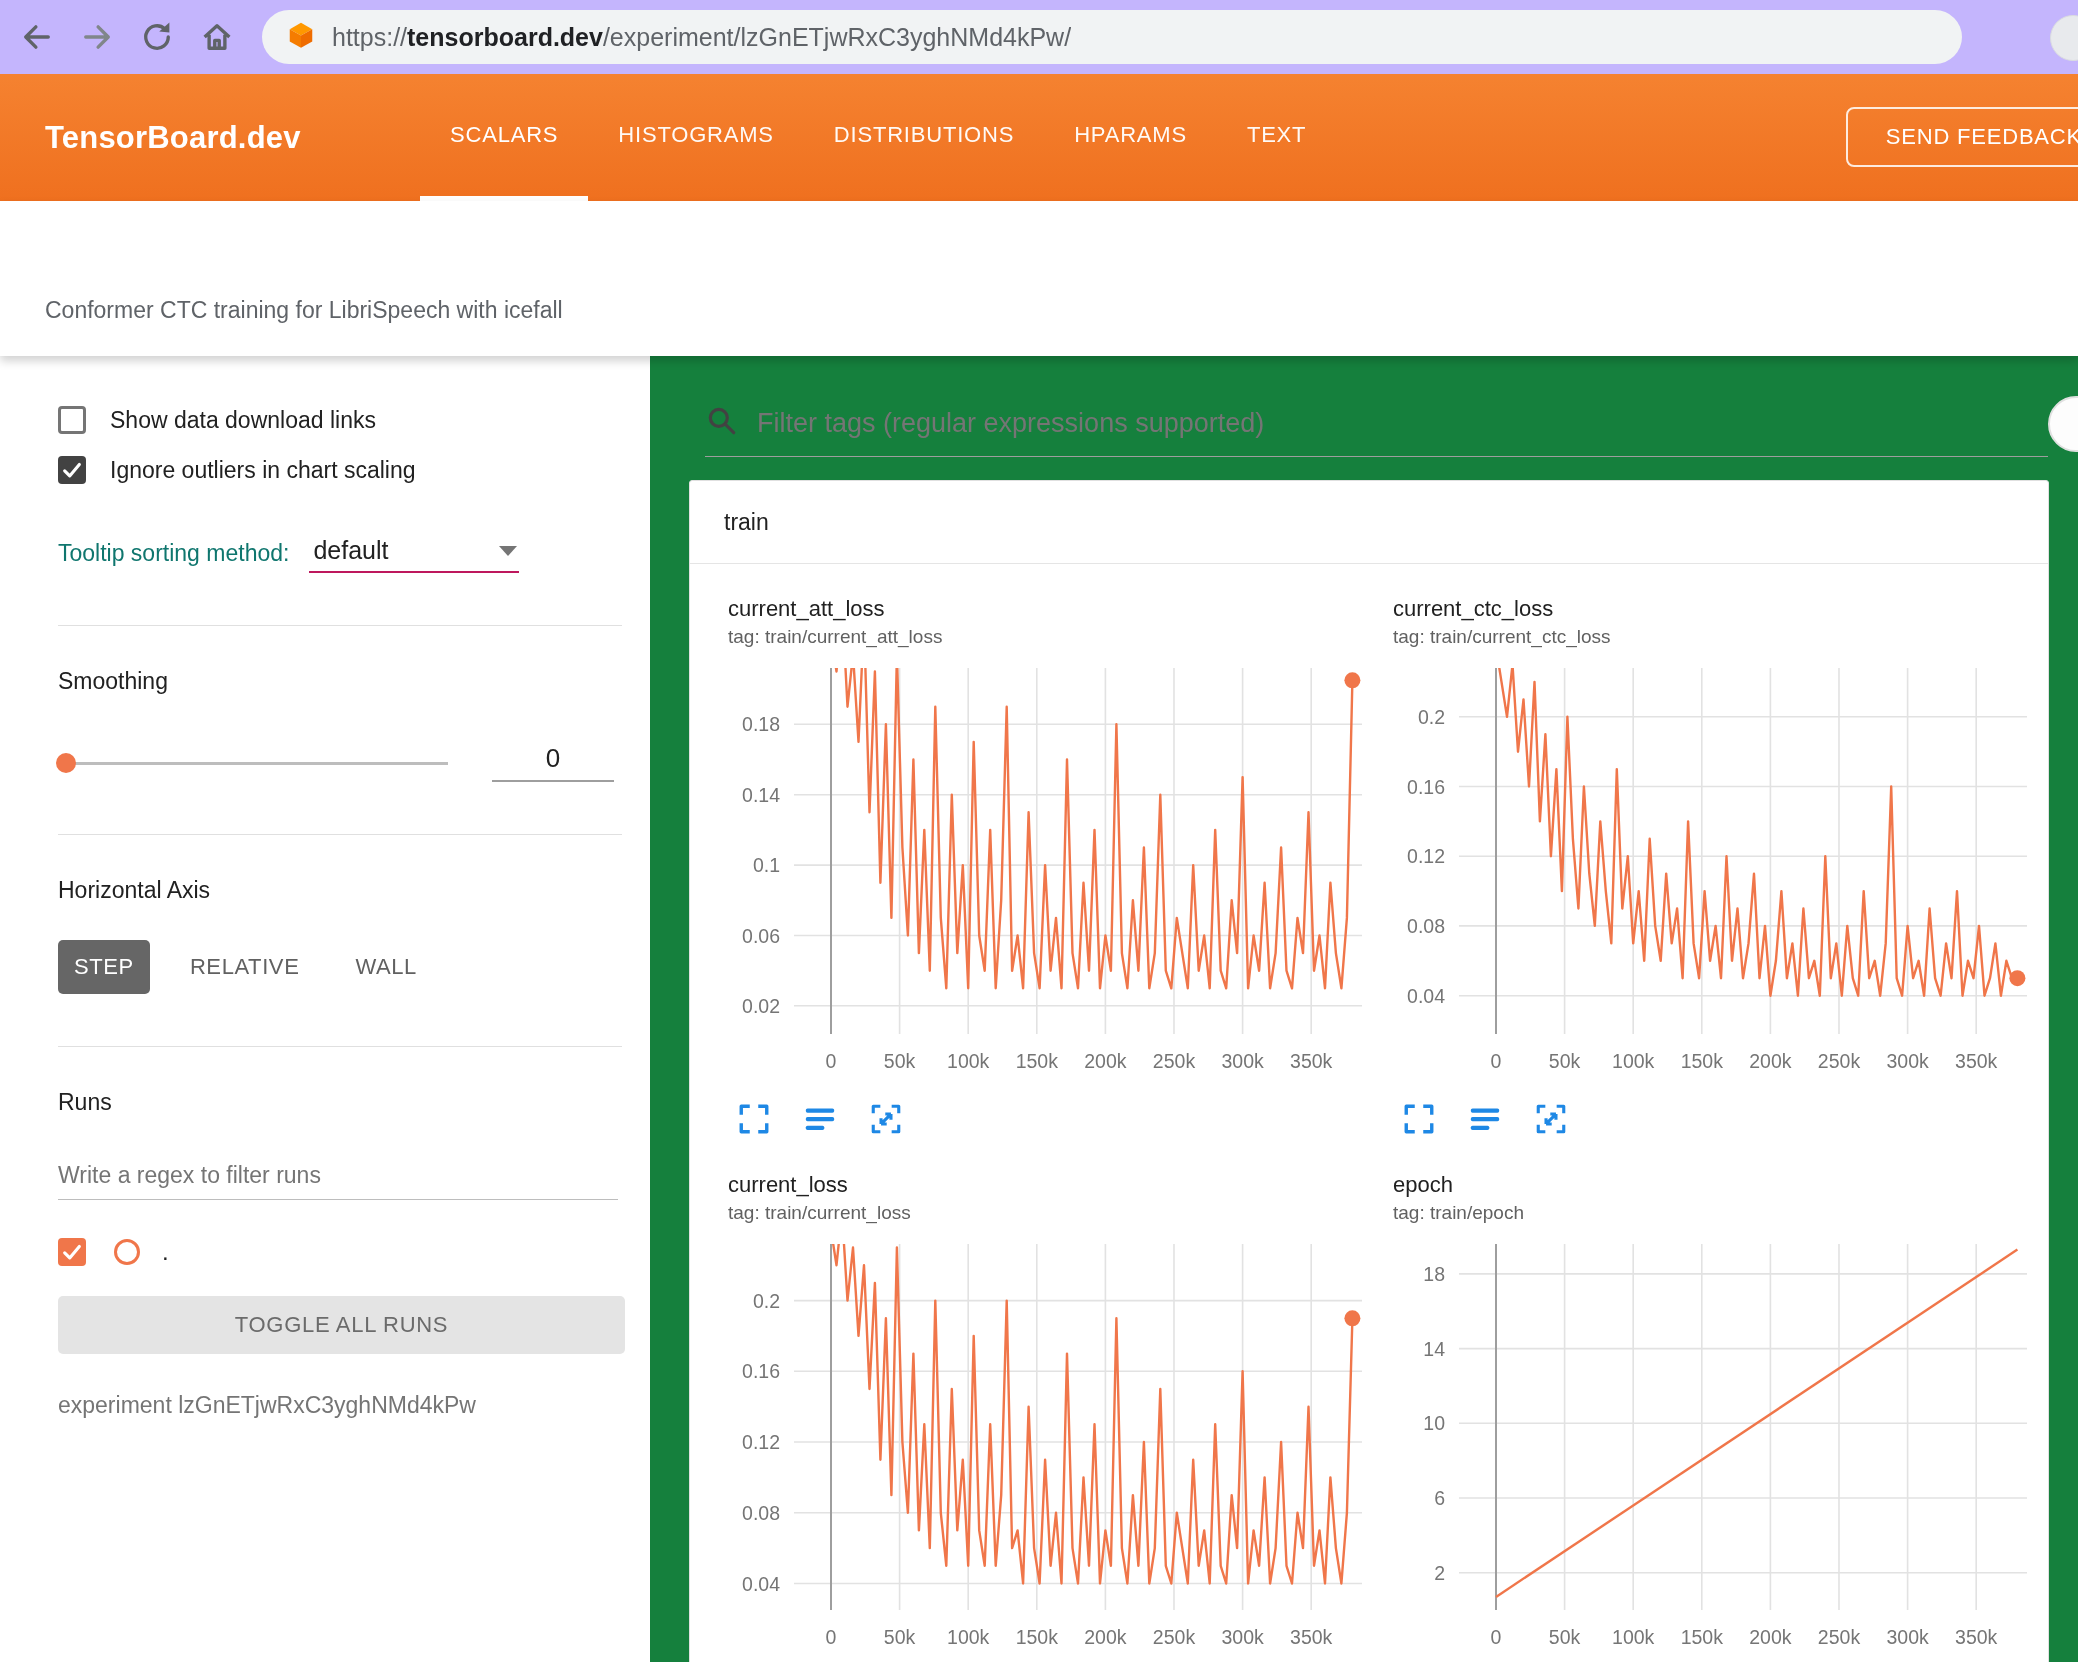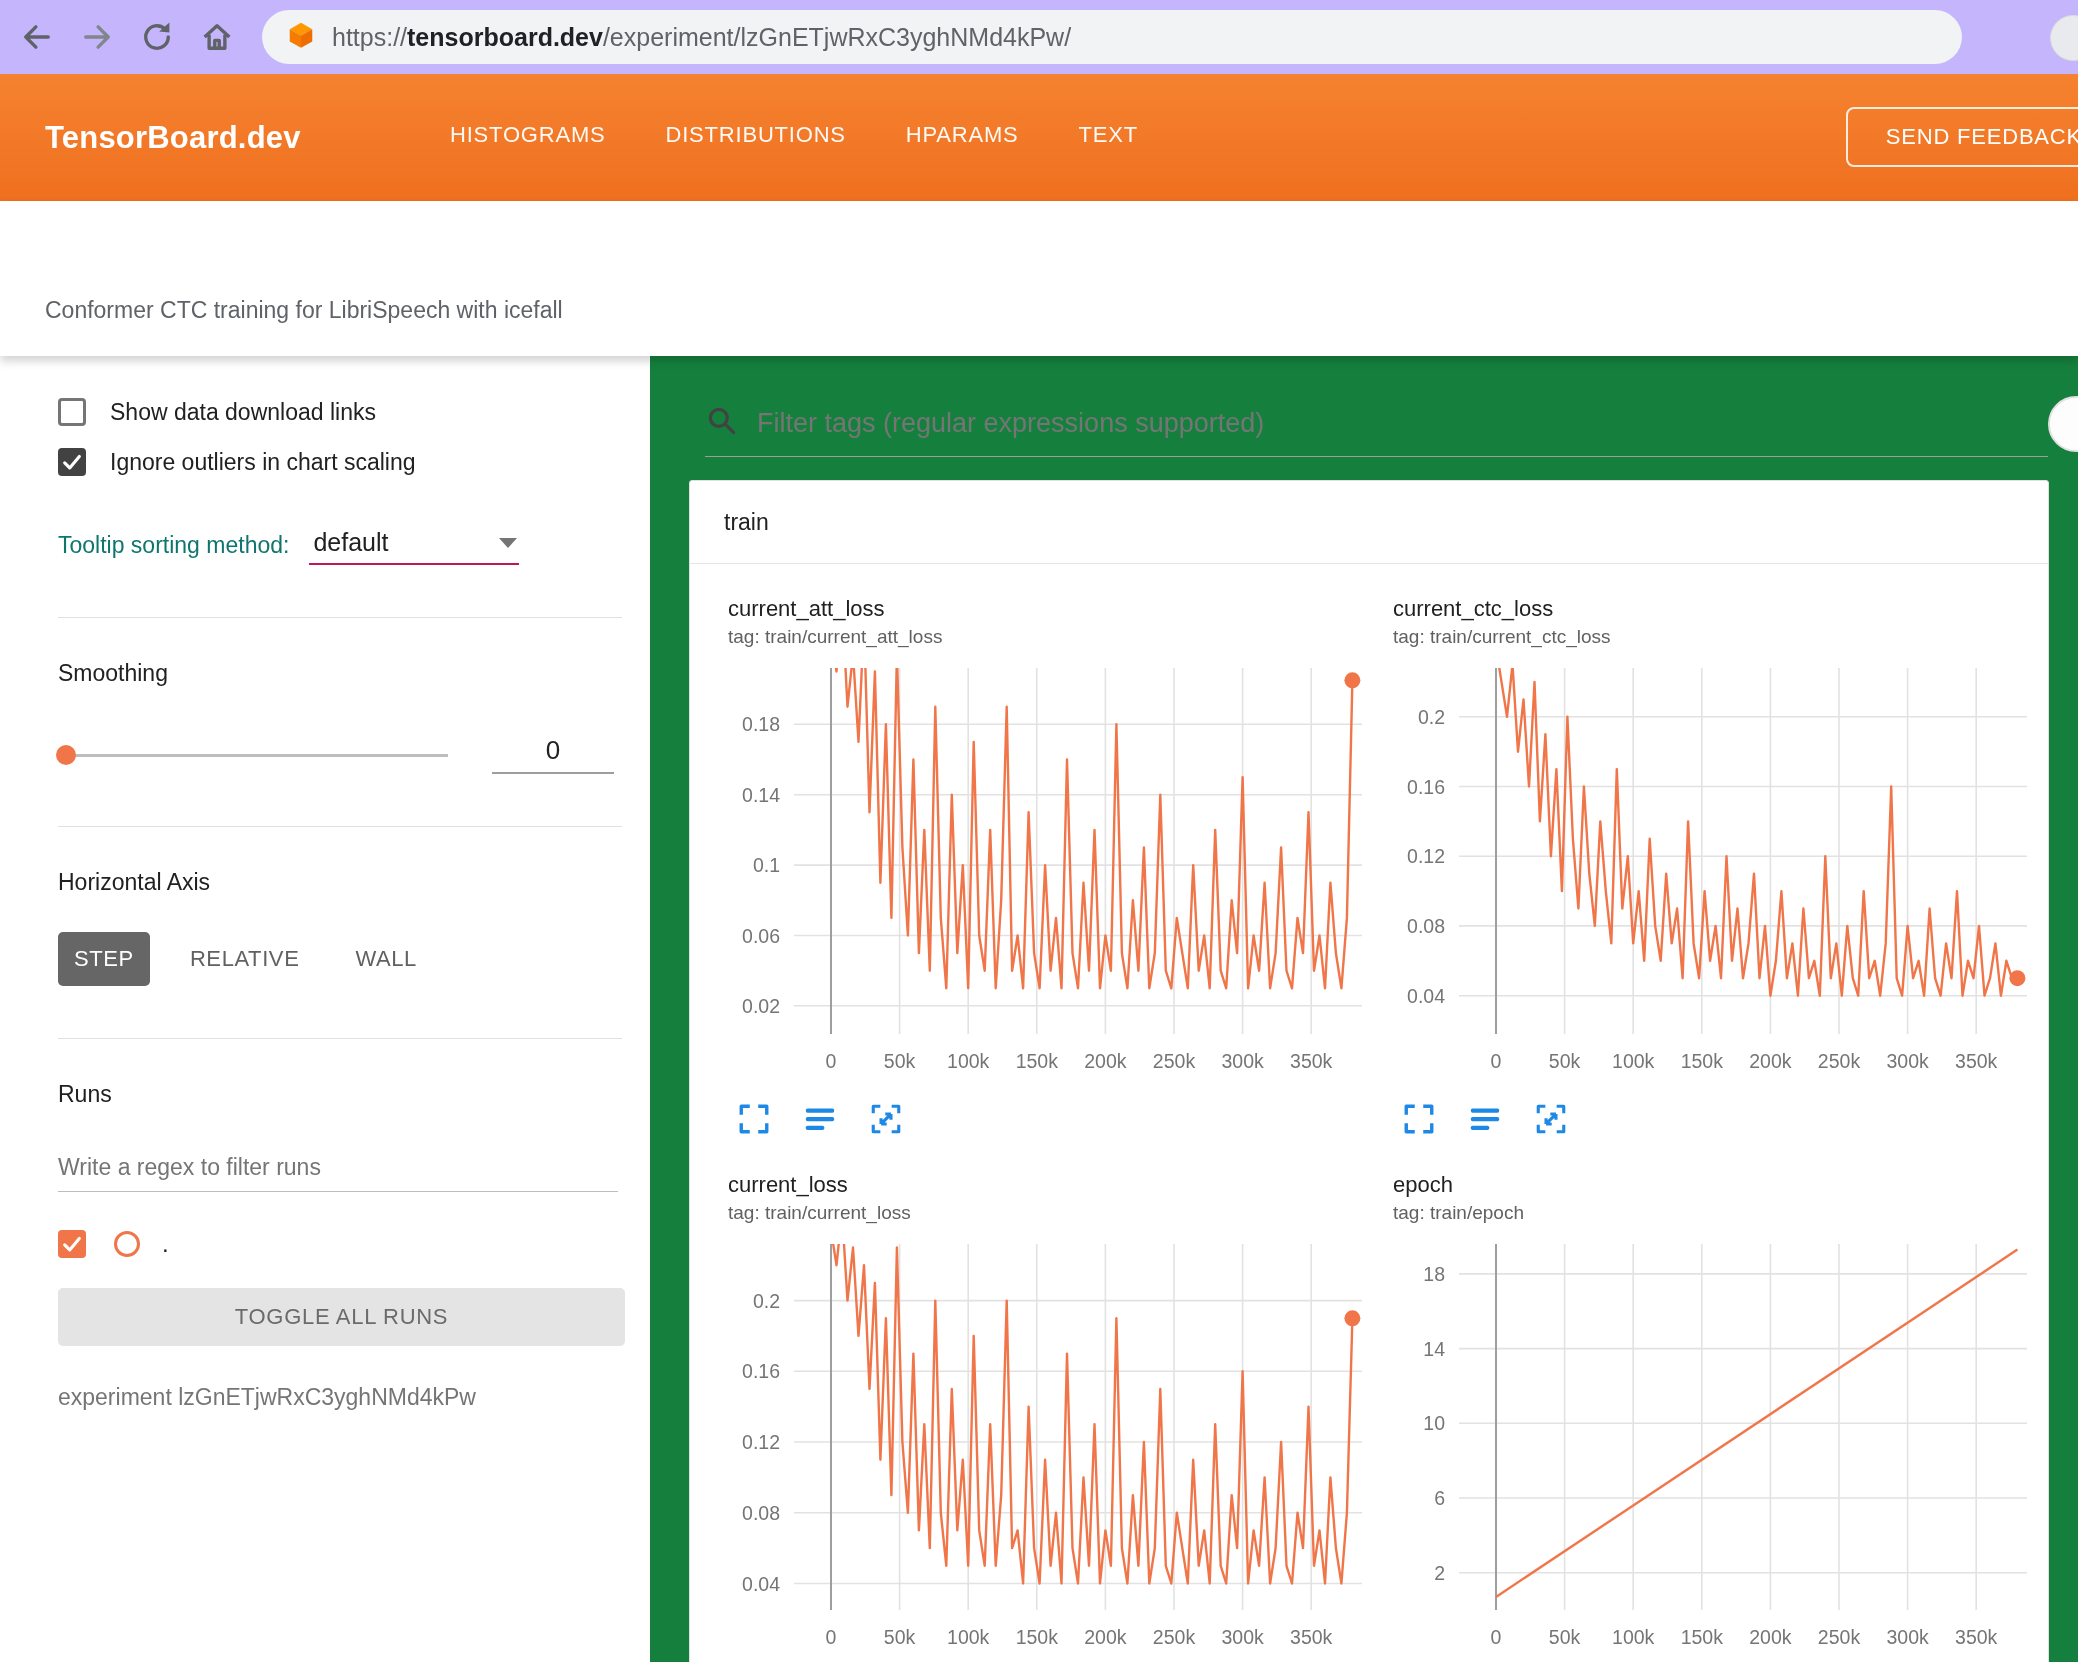--- a/index.html
+++ b/index.html
@@ -30,21 +30,21 @@
   .tab.active { border-bottom:5px solid #ffffff; color:#fff; }
   .feedback-btn { position:absolute; right:-44px; top:33px; border:2px solid rgba(255,255,255,0.85);
     color:#fff; border-radius:8px; padding:15px 38px; font-size:22px; letter-spacing:0.8px; cursor:pointer; white-space:nowrap; }
 
   
   .title-row { position:absolute; top:201px; left:0; width:2078px; height:155px; background:#fff;
     box-shadow:0 5px 9px rgba(0,0,0,0.18); display:flex; align-items:flex-end; padding:0 0 32px 45px; z-index:5; }
   .exp-title { font-size:23px; color:#5f6368; }
 
   
-  .sidebar { position:absolute; top:348px; left:0; width:650px; height:1310px; background:#fff;
+  .sidebar { position:absolute; top:356px; left:0; width:650px; height:1310px; background:#fff;
     padding:50px 28px 0 58px; }
   .cb-row { display:flex; align-items:center; margin-bottom:22px; cursor:pointer; }
   .cb { width:28px; height:28px; border-radius:4px; flex:0 0 auto; }
   .cb.unchecked { border:3px solid #757575; background:#fff; }
   .cb.checked-dark { background:#424242; display:flex; align-items:center; justify-content:center; }
   .cb.checked-orange { background:#f0764a; display:flex; align-items:center; justify-content:center; }
   .cb-label { margin-left:24px; font-size:23px; color:#212121; }
 
   .tooltip-row { display:flex; align-items:flex-end; margin-top:52px; }
   .tooltip-label { font-size:23px; color:#0f766e; padding-bottom:6px; }
@@ -139,20 +139,21 @@
           </svg>
       </span>
       <span class="addr-url"><span>https://</span><span class="host">tensorboard.dev</span><span>/experiment/lzGnETjwRxC3yghNMd4kPw/</span></span>
     </div>
     <div class="avatar-cut"></div>
   </div>
 
   <div class="tb-header">
     <div class="tb-logo">TensorBoard.dev</div>
     <div class="tb-tabs">
+      <div class="tab active">SCALARS</div>
       <div class="tab">HISTOGRAMS</div>
       <div class="tab">DISTRIBUTIONS</div>
       <div class="tab">HPARAMS</div>
       <div class="tab">TEXT</div>
     </div>
     <div class="feedback-btn">SEND FEEDBACK</div>
   </div>
 
   <div class="title-row">
     <div class="exp-title">Conformer CTC training for LibriSpeech with icefall</div>

